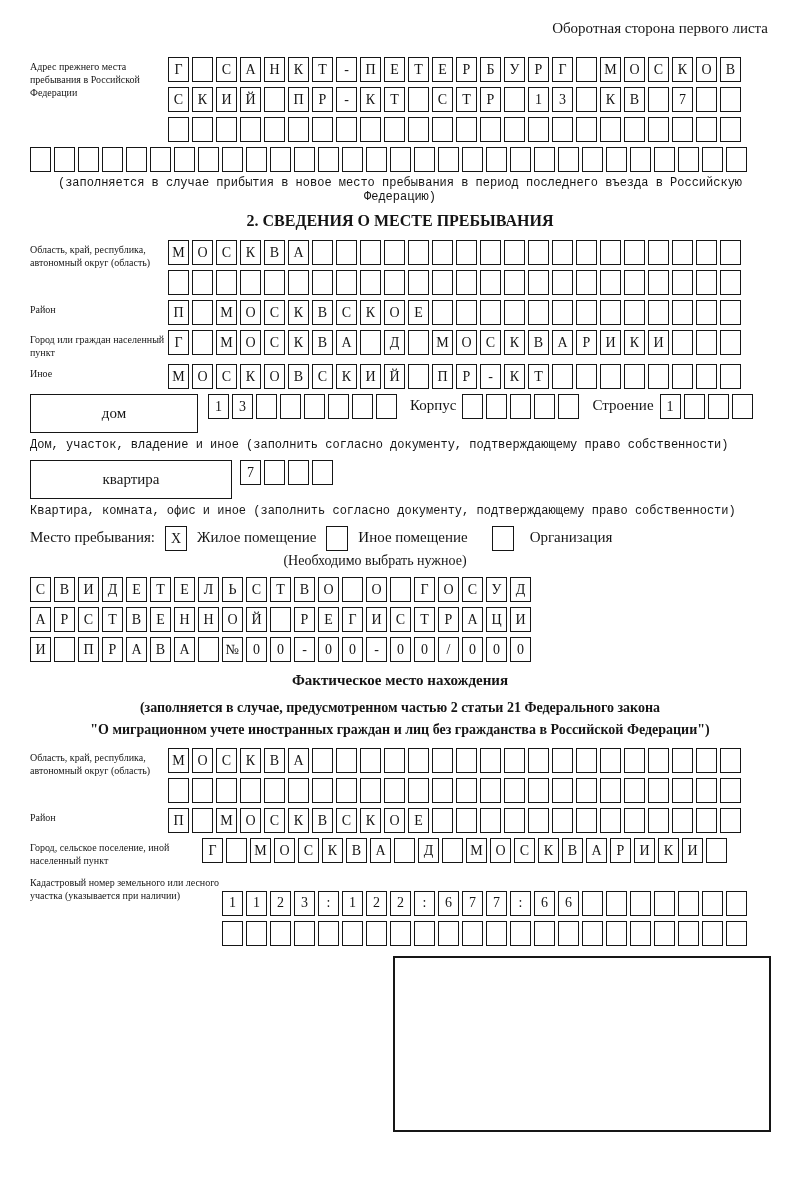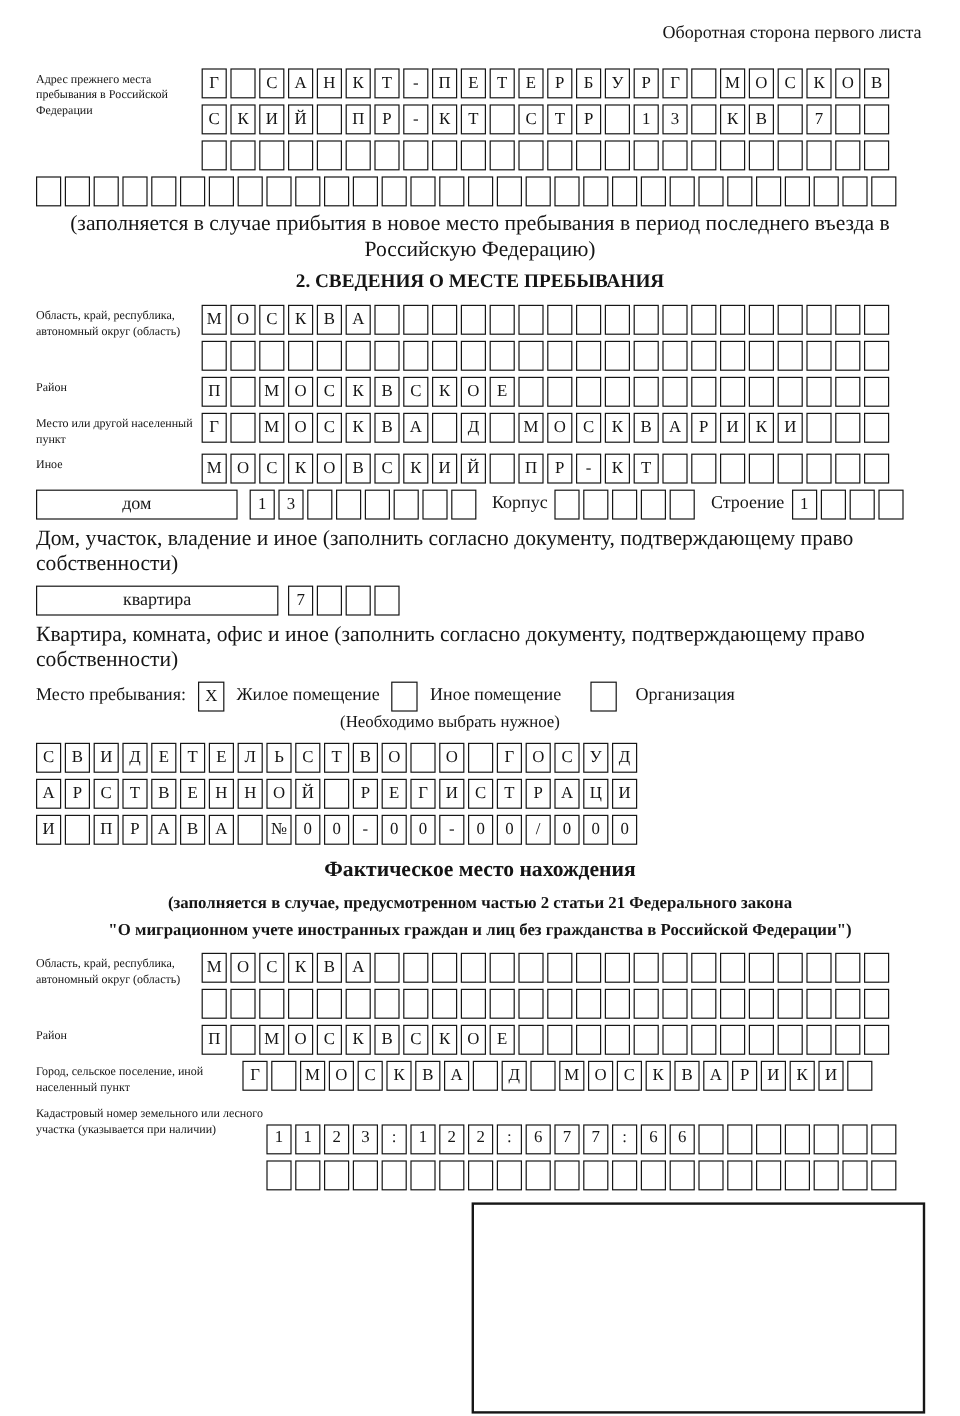--- a/index.html
+++ b/index.html
@@ -9,24 +9,24 @@
   .field{display:flex;align-items:flex-start;margin-bottom:5px;}
   .lbl{font-size:10px;line-height:1.32;flex-shrink:0;padding-top:3px;}
   .w135{width:138px;}
   .w170{width:172px;}
   .w185{width:192px;}
   .w220{width:222px;}
   .rows{display:flex;flex-direction:column;gap:5px;}
   .cells{display:flex;}
   .cell{width:21px;height:25px;box-sizing:border-box;border:1.6px solid #161616;margin-right:3px;display:flex;align-items:center;justify-content:center;font-size:14px;flex-shrink:0;}
   .fullrow{margin:2px 0 4px 0;}
-  .caption{font-size:18px;margin:1px 0 8px 0;}
+  .caption{font-size:12px;margin:1px 0 8px 0;font-family:Liberation Mono, monospace;}
   .center{text-align:center;}
   .sec-title{text-align:center;font-weight:bold;font-size:16px;margin:6px 0 10px 0;}
-  .widebox{box-sizing:border-box;border:1.6px solid #161616;height:25px;display:flex;align-items:center;justify-content:center;font-size:15px;flex-shrink:0;}
+  .widebox{box-sizing:border-box;border:1.6px solid #161616;height:39px;display:flex;align-items:center;justify-content:center;font-size:15px;flex-shrink:0;}
   .dom-box{width:168px;margin-right:10px;}
   .kv-box{width:202px;margin-right:8px;}
   .inline-lbl{font-size:15px;padding:3px 6px 0 10px;flex-shrink:0;}
   .cb{width:22px;height:25px;box-sizing:border-box;border:1.6px solid #161616;display:flex;align-items:center;justify-content:center;font-size:14px;margin:0 10px;flex-shrink:0;}
   .resid{display:flex;align-items:flex-start;margin:6px 0 2px 0;font-size:15px;}
   .resid .txt{padding-top:3px;}
   .resid-note{font-size:14px;margin:0 0 8px 205px;width:280px;text-align:center;}
   .subcenter{font-size:14px;text-align:center;margin:0 0 3px 0;line-height:1.35;font-weight:bold;}
   .stamp-wrap{margin-left:363px;width:378px;margin-top:10px;}
   .stamp-box{height:176px;border:2px solid #161616;box-sizing:border-box;}
@@ -239,21 +239,21 @@
         <div class="cell"></div>
         <div class="cell"></div>
         <div class="cell"></div>
         <div class="cell"></div>
         <div class="cell"></div>
         <div class="cell"></div>
       </div>
   </div>
 
   <div class="field">
-    <div class="lbl w135">Место или другой населенный пункт</div>
+    <div class="lbl w135">Город или граждан населенный пункт</div>
     <div class="cells">
         <div class="cell">Г</div>
         <div class="cell"></div>
         <div class="cell">М</div>
         <div class="cell">О</div>
         <div class="cell">С</div>
         <div class="cell">К</div>
         <div class="cell">В</div>
         <div class="cell">А</div>
         <div class="cell"></div>
@@ -424,21 +424,21 @@
           <div class="cell">0</div>
           <div class="cell">0</div>
           <div class="cell">/</div>
           <div class="cell">0</div>
           <div class="cell">0</div>
           <div class="cell">0</div>
         </div>
     </div>
   </div>
 
-  <div class="sec-title" style="font-size:18px;margin-top:10px;">Фактическое место нахождения</div>
+  <div class="sec-title" style="font-size:15px;margin-top:10px;">Фактическое место нахождения</div>
   <div class="subcenter">(заполняется в случае, предусмотренном частью 2 статьи 21 Федерального закона</div>
   <div class="subcenter" style="margin-bottom:8px;">"О миграционном учете иностранных граждан и лиц без гражданства в Российской Федерации")</div>
 
   <div class="field">
     <div class="lbl w135">Область, край, республика, автономный округ (область)</div>
     <div class="rows">
       <div class="cells">
           <div class="cell">М</div>
           <div class="cell">О</div>
           <div class="cell">С</div>

